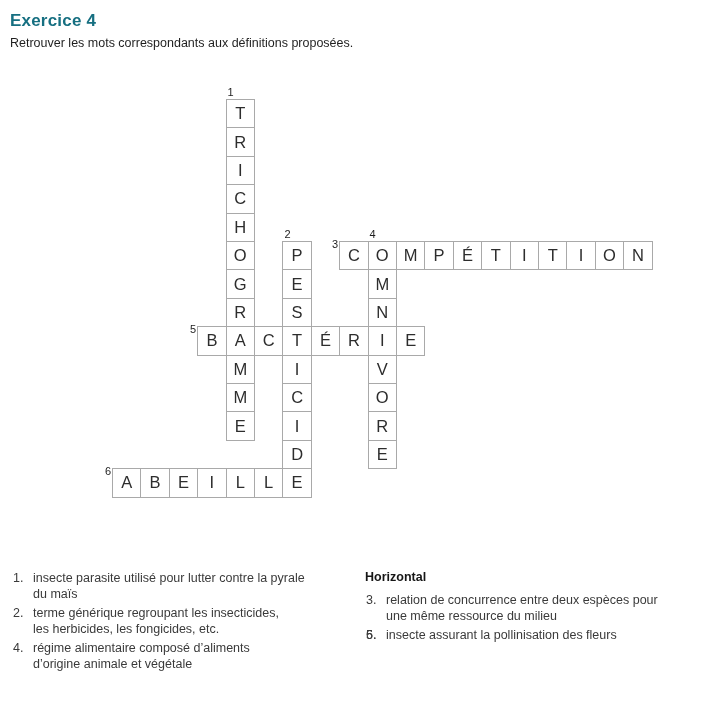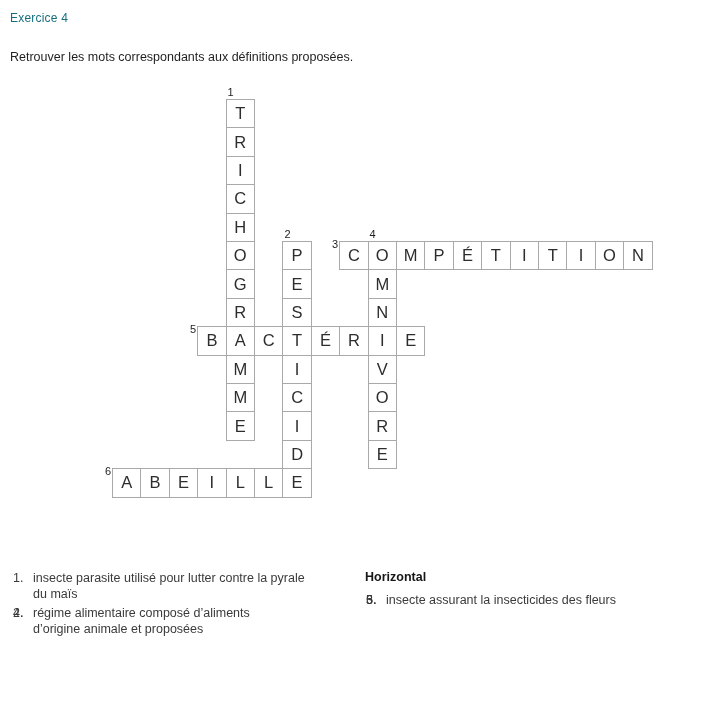--- a/index.html
+++ b/index.html
@@ -5,26 +5,26 @@
   html, body { margin: 0; padding: 0; }
   body {
     width: 701px; height: 711px;
     background: #ffffff;
     position: relative;
     overflow: hidden;
     font-family: "Liberation Sans", sans-serif;
   }
   .title {
     position: absolute; left: 10px; top: 11px;
-    font-size: 12px; font-weight: 400;
+    font-size: 17px; font-weight: 700;
     color: var(--title, #166f81);
     letter-spacing: .2px;
   }
   .subtitle {
-    position: absolute; left: 10px; top: 50px;
+    position: absolute; left: 10px; top: 36px;
     font-size: 12.5px; color: #1f1f1f;
   }
   #crossword { position: absolute; left: 0; top: 0; width: 701px; height: 540px; }
   .cw-cell {
     position: absolute;
     width: 29.4px; height: 29.4px;
     box-sizing: border-box;
     border: 1px solid var(--grid-line, #a9a9a9);
     background: #ffffff;
     display: flex; align-items: center; justify-content: center;
@@ -121,33 +121,37 @@
 
 <div>
   <div class="def-col left">
     <div class="def-item">
       <span class="def-num">1.</span>
       <span class="def-text">insecte parasite utilisé pour lutter contre la pyrale
 du maïs</span>
     </div>
     <div class="def-item">
       <span class="def-num">2.</span>
+      <span class="def-text">terme générique regroupant les insecticides,
+les herbicides, les fongicides, etc.</span>
     </div>
     <div class="def-item">
       <span class="def-num">4.</span>
       <span class="def-text">régime alimentaire composé d’aliments
-d’origine animale et proposées</span>
+d’origine animale et végétale</span>
     </div>
   </div>
   <div class="def-col right">
     <div class="def-heading">Horizontal</div>
     <div class="def-item">
       <span class="def-num">3.</span>
+      <span class="def-text">relation de concurrence entre deux espèces pour
+une même ressource du milieu</span>
     </div>
     <div class="def-item">
       <span class="def-num">5.</span>
     </div>
     <div class="def-item">
       <span class="def-num">6.</span>
-      <span class="def-text">insecte assurant la insecticides des fleurs</span>
+      <span class="def-text">insecte assurant la pollinisation des fleurs</span>
     </div>
   </div>
 </div>
 
 </body></html>

